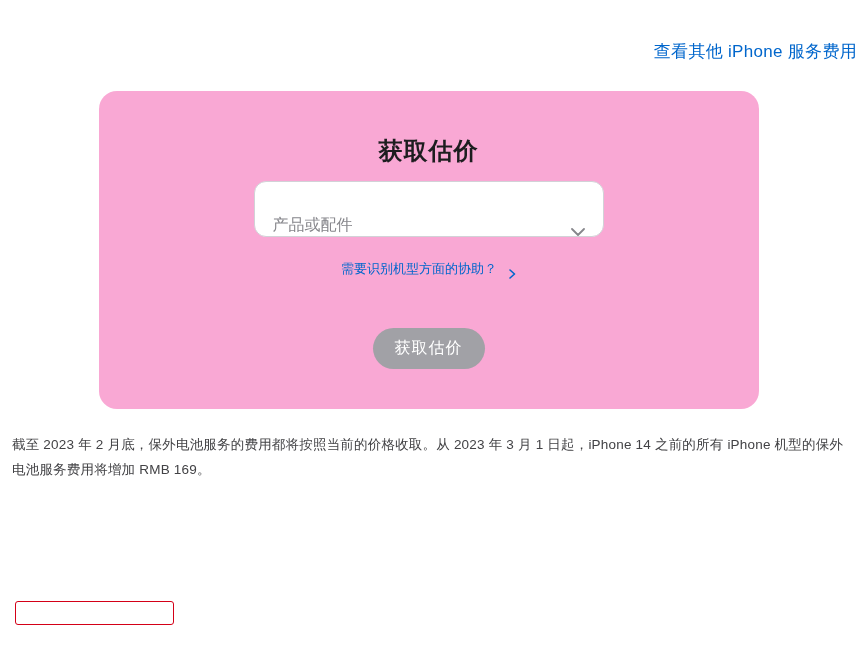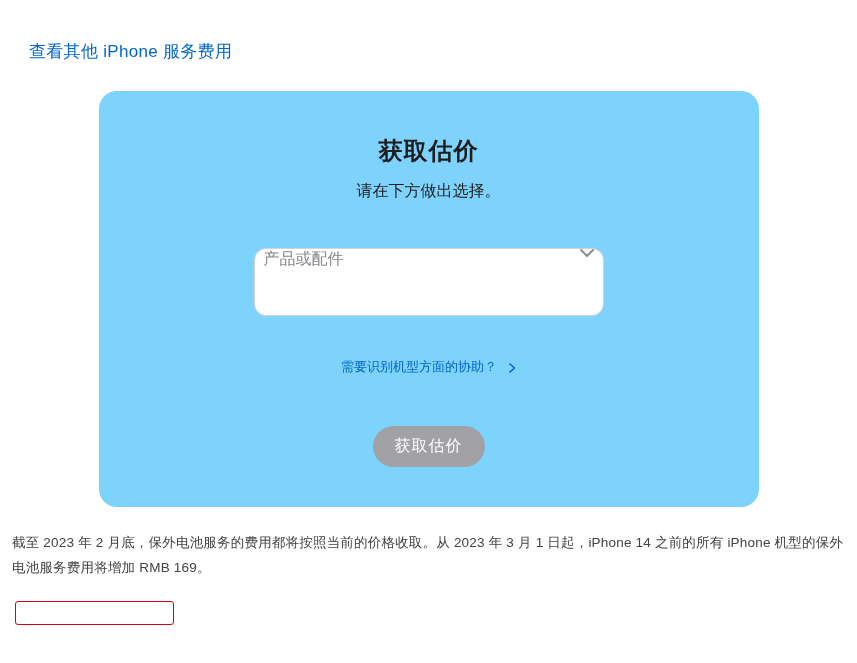--- a/index.html
+++ b/index.html
@@ -5,35 +5,35 @@
     * { box-sizing: border-box; margin: 0; padding: 0; }
     body {
       font-family: -apple-system, BlinkMacSystemFont, "SF Pro Text", "Helvetica Neue", Arial, sans-serif;
       background: #fff;
       width: 857px;
       height: 663px;
       position: relative;
       color: #1d1d1f;
     }
     .top-link {
-      text-align: left;
+      text-align: right;
       padding-top: 40px;
       padding-bottom: 28px;
       padding-left: 29px;
     }
     .top-link a {
       color: #0066cc;
       font-size: 17px;
       text-decoration: none;
       letter-spacing: 0.3px;
     }
     .card {
       width: 660px;
       margin: 0 auto;
-      background: #7dd3fc;
+      background: #f9a8d4;
       border-radius: 18px;
       padding: 44px 40px 40px 40px;
       text-align: center;
     }
     .card-title {
       font-size: 24px;
       font-weight: 600;
       color: #1d1d1f;
       margin-bottom: 14px;
       letter-spacing: 1px;
@@ -43,45 +43,45 @@
       color: #1d1d1f;
       margin-bottom: 46px;
     }
     .select-wrap {
       position: relative;
       width: 350px;
       margin: 0 auto 22px auto;
     }
     .select {
       width: 100%;
-      height: 68px;
+      height: 56px;
       border: 1px solid #d2d2d7;
       border-radius: 12px;
       background: #fff;
       font-size: 16px;
       color: #86868b;
       text-align: left;
-      padding: 0 9px;
+      padding: 0 18px;
       cursor: pointer;
       display: flex;
-      align-items: flex-start;
+      align-items: flex-end;
       justify-content: space-between;
     }
     .chevron {
       color: #86868b;
     }
     .chevron svg { display: block; }
     .help-link {
       display: inline-flex;
-      align-items: center;
+      align-items: flex-end;
       gap: 12px;
       color: #0066cc;
       font-size: 13px;
       text-decoration: none;
-      margin-top: 20px;
+      margin-top: 1px;
       margin-bottom: 50px;
     }
     .help-link svg { position: relative; top: 0.5px; }
     .submit-btn {
       display: inline-block;
       background: #a1a1a6;
       color: #fff;
       font-size: 16px;
       border: none;
       border-radius: 22px;
@@ -106,21 +106,20 @@
   </style>
 </head>
 <body>
 
 <div class="top-link">
   <a href="#">查看其他 iPhone 服务费用</a>
 </div>
 
 <div class="card">
   <div class="card-title">获取估价</div>
-  <div class="card-sub">请在下方做出选择。</div>
 
   <div class="select-wrap">
     <div class="select">
       <span>产品或配件</span>
       <span class="chevron">
         <svg width="14" height="8" viewBox="0 0 14 8">
             <path d="M1 1l6 6 6-6" stroke="#86868b" stroke-width="1.8" fill="none" stroke-linecap="round" stroke-linejoin="round"></path>
           </svg>
       </span>
     </div>

